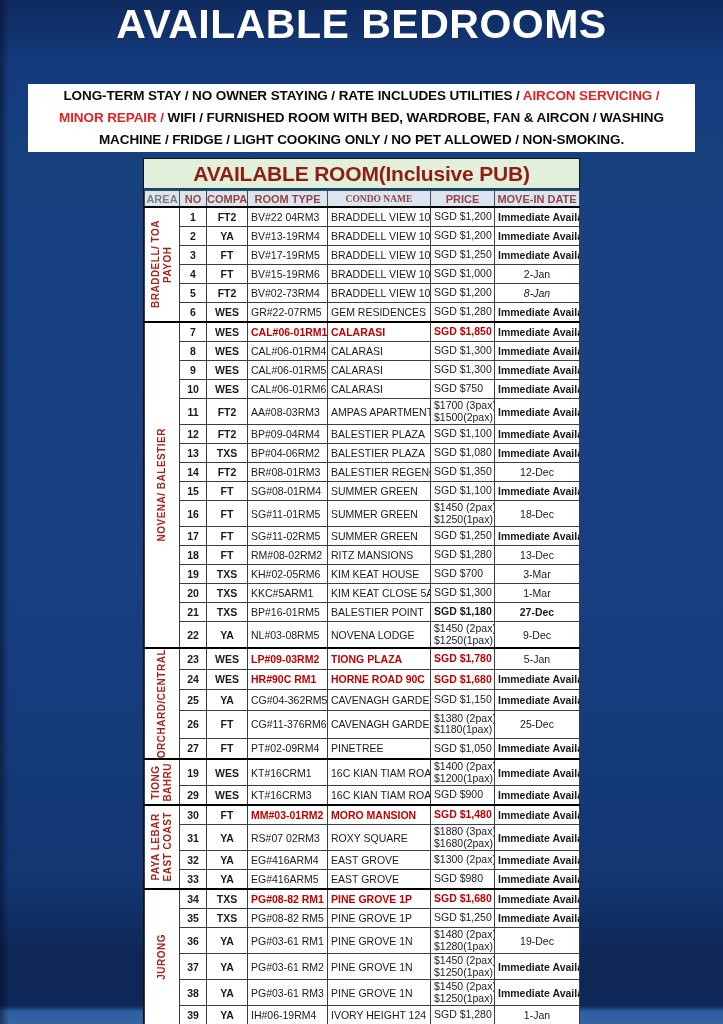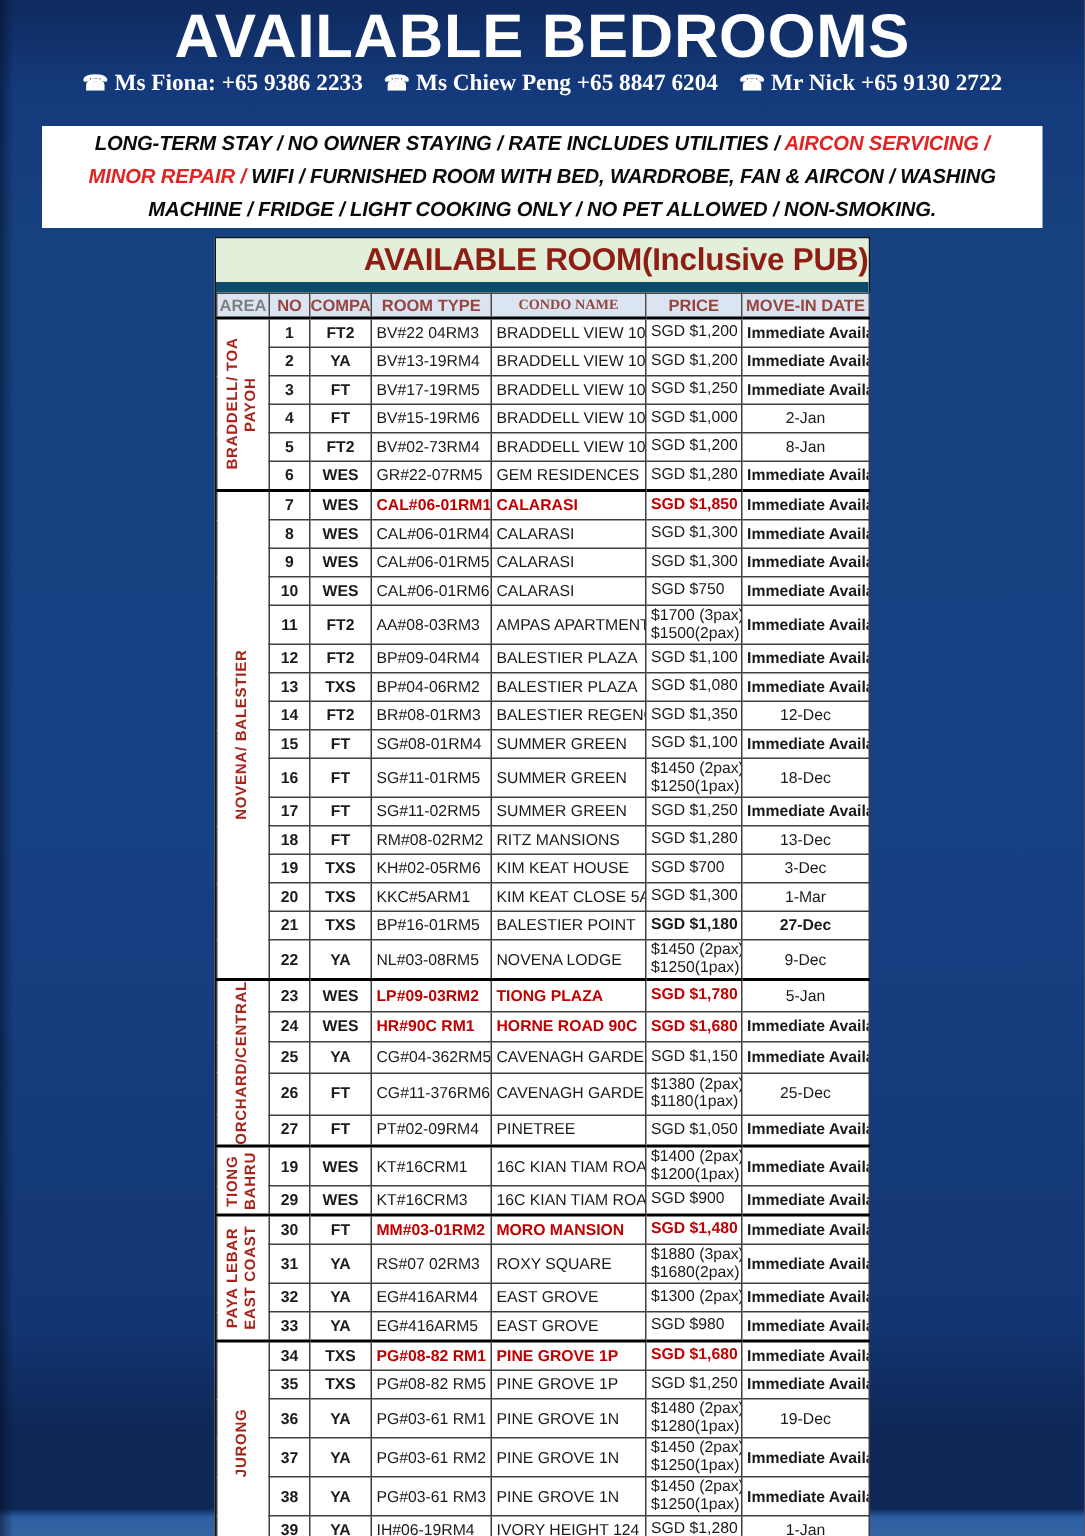--- a/index.html
+++ b/index.html
@@ -18,34 +18,34 @@
   }
   .contacts{
     text-align:center;color:#ffffff;font-family:"Liberation Serif",serif;
     font-weight:bold;font-size:15.5px;line-height:21px;margin-top:2px;
   }
   .contact{display:inline-block;margin:0 7px;white-space:nowrap;}
   .phone-ico{font-size:14px;margin-right:4px;}
   .notice{
     position:absolute;left:28px;right:28px;top:84px;height:68px;
     background:#ffffff;display:flex;align-items:center;justify-content:center;
-    box-sizing:border-box;padding:4px 14px;font-style:italic;
+    box-sizing:border-box;padding:4px 14px;
   }
   .notice-inner{
     text-align:center;font-weight:bold;font-size:13.5px;line-height:22px;
     color:#0a0a0a;letter-spacing:-0.1px;
   }
   .notice-inner .hl{color:#e02424;}
   .tbl-wrap{
     position:absolute;left:143px;top:158px;width:435px;background:#ffffff;
     border:1px solid #111;box-sizing:content-box;
   }
   .tbl-title{
     background:#e2efda;color:#8e1d13;font-weight:bold;font-size:21px;
-    text-align:right;height:29px;line-height:29px;border-bottom:7px solid #0c4a6e;
+    text-align:center;height:29px;line-height:29px;border-bottom:2px solid #0c4a6e;
     letter-spacing:-0.2px;
   }
   table.rooms{border-collapse:collapse;table-layout:fixed;width:435px;}
   table.rooms th{
     background:#dbe5f1;color:#96453f;font-size:11px;font-weight:bold;
     height:15px;border:1px solid #4a4a4a;text-align:center;padding:0;overflow:hidden;
   }
   table.rooms th.h-area{color:#7f7f7f;}
   table.rooms th.h-condo{font-family:"Liberation Serif",serif;font-size:9.5px;}
   table.rooms td{
@@ -65,30 +65,29 @@
   td.c-room,td.c-condo,td.c-price{text-align:left;}
   td.c-move{text-align:center;}
   tr.red-row td.c-room,tr.red-row td.c-condo,tr.red-row td.c-price{
     color:#c00000;font-weight:bold;
   }
   .pline{line-height:11.5px;}
   td.pr-cyan{background:#00ffff;}
   td.pr-cyan-red{background:#00ffff;color:#c00000;font-weight:bold;}
   td.mv-green-white{background:#9cc788;color:#ffffff;font-weight:bold;font-size:10px;}
   td.mv-green-cyan{background:#9cc788;color:#27e3ca;font-weight:bold;font-size:10px;}
-  td.mv-cyan{background:#00ffff;color:#151515;}
+  td.mv-cyan{background:#00ffff;color:#151515;font-style:italic;}
   td.mv-cyan-red{background:#00ffff;color:#c00000;font-weight:bold;}
 </style>
 </head>
 <body>
 
 <div class="page">
   <h1 class="main-title">AVAILABLE BEDROOMS</h1>
   <div class="contacts">
-      <div><span class="contact"><span class="phone-ico">☎</span><span>Ms Fiona: +65 9386 2233</span></span><span class="contact"><span class="phone-ico">☎</span><span>Ms Chiew Peng +65 8847 6204</span></span><span class="contact"><span class="phone-ico">☎</span><span>Mr Nick +65 9130 2722</span></span></div>
     </div>
 
   <div class="notice">
     <div class="notice-inner"><span>LONG-TERM STAY / NO OWNER STAYING / RATE INCLUDES UTILITIES / </span><span class="hl">AIRCON SERVICING / MINOR REPAIR /</span><span> WIFI / FURNISHED ROOM WITH BED, WARDROBE, FAN &amp; AIRCON / WASHING MACHINE / FRIDGE / LIGHT COOKING ONLY / NO PET ALLOWED / NON-SMOKING.</span></div>
   </div>
 
   <div class="tbl-wrap">
     <div class="tbl-title">AVAILABLE ROOM(Inclusive PUB)</div>
     <table class="rooms">
       <colgroup>
@@ -301,21 +300,21 @@
             <td class="c-move">13-Dec</td>
           </tr>
           <tr class="single">
             <td class="c-no">19</td>
             <td class="c-company">TXS</td>
             <td class="c-room">KH#02-05RM6</td>
             <td class="c-condo">KIM KEAT HOUSE</td>
             <td class="c-price">
               <div class="pline">SGD $700</div>
             </td>
-            <td class="c-move">3-Dec</td>
+            <td class="c-move">3-Mar</td>
           </tr>
           <tr class="single">
             <td class="c-no">20</td>
             <td class="c-company">TXS</td>
             <td class="c-room">KKC#5ARM1</td>
             <td class="c-condo">KIM KEAT CLOSE 5A</td>
             <td class="c-price">
               <div class="pline">SGD $1,300</div>
             </td>
             <td class="c-move">1-Mar</td>

